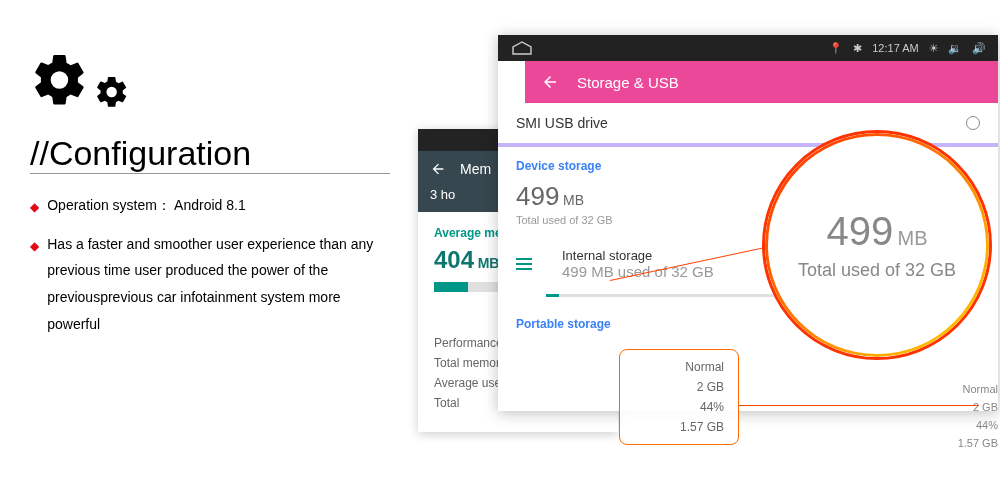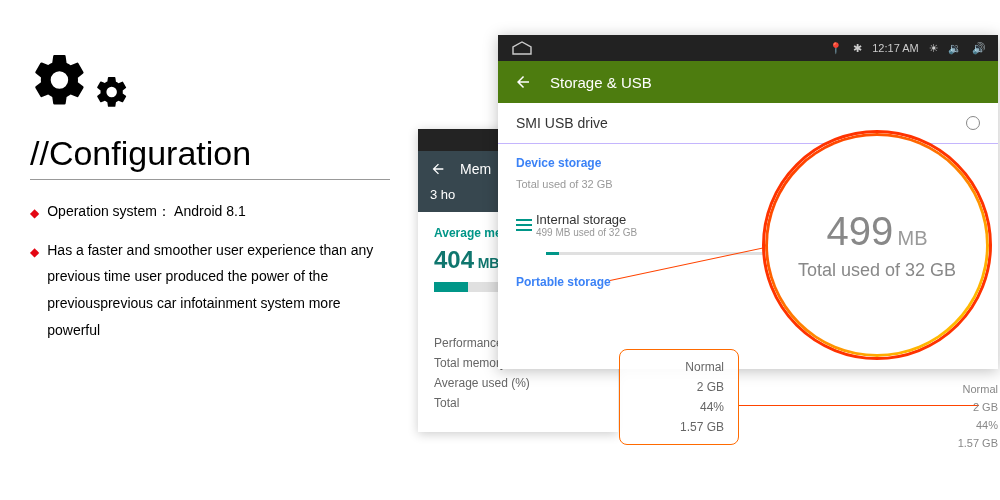--- a/index.html
+++ b/index.html
@@ -3,21 +3,21 @@
 <meta charset="utf-8">
 <style>
 * { margin: 0; padding: 0; box-sizing: border-box; }
 body { font-family: Arial, sans-serif; width: 1000px; height: 500px; background: #fff; position: relative; overflow: hidden; }
 
 
 .left-section { position: absolute; left: 30px; top: 50px; width: 360px; }
 .gears { display: flex; align-items: baseline; gap: 4px; margin-bottom: 20px; }
 .gear-lg svg { width: 60px; height: 60px; }
 .gear-sm svg { width: 36px; height: 36px; }
-.config-title { font-size: 34px; font-weight: normal; margin-bottom: 18px; border-bottom: 1px solid #999; padding-bottom: 6px; display: inline-block; width: 100%; }
+.config-title { font-size: 34px; font-weight: normal; margin-bottom: 18px; border-bottom: 1px solid #999; display: inline-block; width: 100%; }
 .bullet-list { list-style: none; }
 .bullet-list li { display: flex; align-items: flex-start; margin-bottom: 12px; font-size: 14px; line-height: 1.9; }
 .diamond { color: #e30613; font-size: 12px; margin-right: 8px; margin-top: 4px; flex-shrink: 0; }
 
 
 .memory-panel { position: absolute; left: 418px; top: 129px; width: 200px; background: #fff; box-shadow: 0 2px 10px rgba(0,0,0,0.2); font-size: 13px; }
 .mem-statusbar { height: 22px; background: #232323; display: flex; align-items: center; justify-content: center; }
 .mem-header { background: #37474f; color: #fff; padding: 10px 12px; display: flex; align-items: center; gap: 14px; font-size: 14px; font-weight: 500; }
 .mem-sub { background: #37474f; color: #fff; padding: 0 12px 10px; font-size: 13px; }
 .mem-body { padding: 14px 16px; }
@@ -26,34 +26,34 @@
 .mem-unit { font-size: 14px; }
 .mem-bar { height: 10px; background: #e0e0e0; margin-top: 8px; position: relative; }
 .mem-bar-fill { height: 100%; width: 20%; background: #009688; }
 .mem-stats { padding: 30px 16px 16px; font-size: 12px; color: #666; }
 .mem-stat-row { display: flex; justify-content: space-between; margin-bottom: 6px; }
 
 
 .storage-panel { position: absolute; left: 498px; top: 35px; width: 500px; background: #fff; box-shadow: 0 2px 14px rgba(0,0,0,0.25); font-size: 13px; }
 .st-statusbar { height: 26px; background: #222; display: flex; align-items: center; justify-content: space-between; padding: 0 12px; color: #ccc; font-size: 11px; }
 .st-statusbar-right { display: flex; align-items: center; gap: 10px; }
-.st-header { background: #4d7c0f; color: #fff; padding: 12px 16px; display: flex; align-items: center; gap: 18px; font-size: 15px; font-weight: 500; }
+.st-header { background: #ec4899; color: #fff; padding: 12px 16px; display: flex; align-items: center; gap: 18px; font-size: 15px; font-weight: 500; margin-left: 27px; }
 .st-body { padding: 0; }
 .st-section { padding: 12px 18px; }
-.st-usb { display: flex; justify-content: space-between; align-items: center; font-size: 14px; color: #333; border-bottom: 1px solid #c4b5fd; }
+.st-usb { display: flex; justify-content: space-between; align-items: center; font-size: 14px; color: #333; border-bottom: 4px solid #c4b5fd; }
 .st-circle-radio { width: 14px; height: 14px; border: 1.5px solid #888; border-radius: 50%; }
 .st-cat { color: #3b82f6; font-size: 12px; font-weight: 600; margin-bottom: 8px; }
 .st-big-value { color: #666; font-size: 26px; font-weight: 400; }
 .st-big-unit { font-size: 14px; }
 .st-sub { color: #999; font-size: 11px; margin-top: 2px; }
-.st-internal { display: flex; align-items: center; gap: 4px; padding: 10px 18px; }
+.st-internal { display: flex; align-items: center; gap: 30px; padding: 10px 18px; }
 .st-menu-icon { width: 16px; height: 12px; display: flex; flex-direction: column; justify-content: space-between; }
 .st-menu-icon div { height: 2px; background: #009688; }
 .st-int-label { font-size: 13px; color: #333; }
-.st-int-sub { font-size: 10px; color: #999; }
+.st-int-sub { font-size: 15px; color: #999; }
 .st-progress { margin: 4px 18px 0 48px; height: 3px; background: #e0e0e0; position: relative; }
 .st-progress-fill { width: 3%; height: 100%; background: #009688; }
 .st-hidden { height: 60px; }
 
 
 .magnify-circle { position: absolute; left: 762px; top: 130px; width: 230px; height: 230px; border: 3px solid; border-radius: 50%; background: #fff; display: flex; flex-direction: column; justify-content: center; align-items: center; padding: 20px;
   border-color: #ff3300; 
   background-clip: padding-box;
 }
 .magnify-circle::before { content: ''; position: absolute; inset: -3px; border-radius: 50%; padding: 3px; background: linear-gradient(135deg, #ff3300, #ffcc00); -webkit-mask: linear-gradient(#fff 0 0) content-box, linear-gradient(#fff 0 0); -webkit-mask-composite: xor; mask-composite: exclude; z-index: -1;}
@@ -177,20 +177,24 @@
     </span>
     <span>Storage &amp; USB</span>
   </div>
   <div class="st-body">
     <div class="st-section st-usb">
       <span>SMI USB drive</span>
       <span class="st-circle-radio"></span>
     </div>
     <div class="st-section">
       <div class="st-cat">Device storage</div>
+      <div>
+        <span class="st-big-value">499</span>
+        <span class="st-big-value st-big-unit">MB</span>
+      </div>
       <div class="st-sub">Total used of  32 GB</div>
     </div>
     <div class="st-internal">
       <div class="st-menu-icon">
           <div></div>
           <div></div>
           <div></div>
         </div>
       <div>
         <div class="st-int-label">Internal storage</div>

